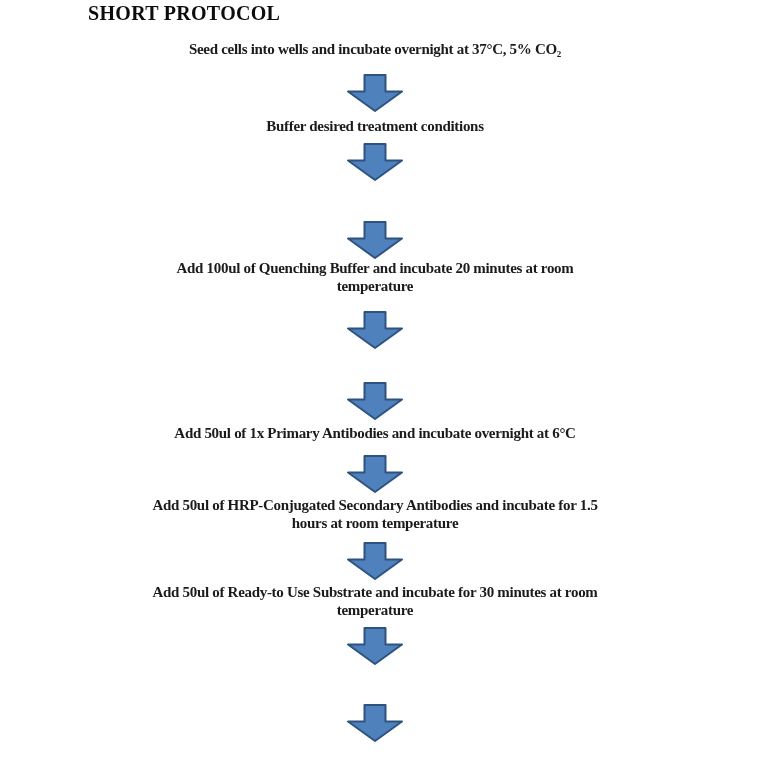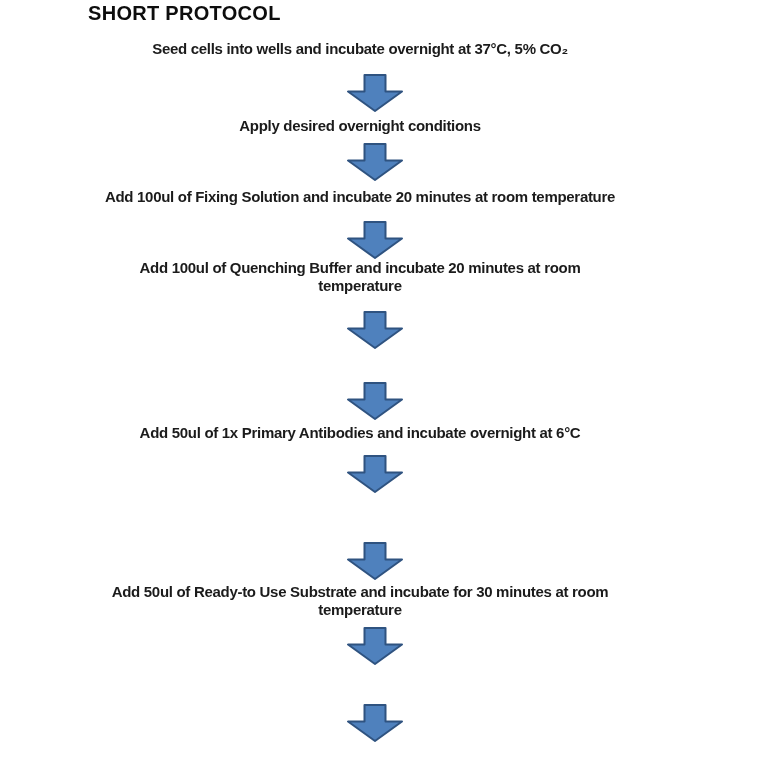--- a/index.html
+++ b/index.html
@@ -12,32 +12,33 @@
   html, body {
     width: 764px; height: 764px;
     background: var(--background);
     font-family: "Liberation Sans", sans-serif;
   }
   .canvas {
     position: relative;
     width: 764px; height: 764px;
     overflow: hidden;
     background: var(--background);
+    font-family: Liberation Serif, serif;
   }
   .title {
     position: absolute;
     left: 88px; top: 2px;
     font-size: 20px;
     font-weight: bold;
     letter-spacing: 0.3px;
     color: #0d0d0d;
   }
   .step {
     position: absolute;
-    left: 57px;
+    left: 72px;
     width: 606px;
     text-align: center;
     font-size: 15px;
     font-weight: bold;
     letter-spacing: -0.3px;
     line-height: 18px;
     color: var(--text);
     white-space: pre-line;
   }
   .arrow {
@@ -78,27 +79,26 @@
 <div class="canvas">
 
   <h1 class="title">SHORT PROTOCOL</h1>
 
   <div class="step s1">Seed cells into wells and incubate overnight at 37°C, 5% CO₂</div>
 
   <svg class="arrow a1" viewBox="0 0 56 38" aria-hidden="true">
     <polygon points="17.5,1 38.5,1 38.5,17.5 55,17.5 28,37 1,17.5 17.5,17.5"></polygon>
   </svg>
 
-  <div class="step s2">Apply desired overnight conditions</div>
+  <div class="step s2">Buffer desired treatment conditions</div>
 
   <svg class="arrow a2" viewBox="0 0 56 38" aria-hidden="true">
     <polygon points="17.5,1 38.5,1 38.5,17.5 55,17.5 28,37 1,17.5 17.5,17.5"></polygon>
   </svg>
 
-  <div class="step s3">Add 100ul of Fixing Solution and incubate 20 minutes at room temperature</div>
 
   <svg class="arrow a3" viewBox="0 0 56 38" aria-hidden="true">
     <polygon points="17.5,1 38.5,1 38.5,17.5 55,17.5 28,37 1,17.5 17.5,17.5"></polygon>
   </svg>
 
   <div class="step s4">Add 100ul of Quenching Buffer and incubate 20 minutes at room
 temperature</div>
 
   <svg class="arrow a4" viewBox="0 0 56 38" aria-hidden="true">
     <polygon points="17.5,1 38.5,1 38.5,17.5 55,17.5 28,37 1,17.5 17.5,17.5"></polygon>
@@ -108,20 +108,22 @@
   <svg class="arrow a5" viewBox="0 0 56 38" aria-hidden="true">
     <polygon points="17.5,1 38.5,1 38.5,17.5 55,17.5 28,37 1,17.5 17.5,17.5"></polygon>
   </svg>
 
   <div class="step s6">Add 50ul of 1x Primary Antibodies and incubate overnight at 6°C</div>
 
   <svg class="arrow a6" viewBox="0 0 56 38" aria-hidden="true">
     <polygon points="17.5,1 38.5,1 38.5,17.5 55,17.5 28,37 1,17.5 17.5,17.5"></polygon>
   </svg>
 
+  <div class="step s7">Add 50ul of HRP-Conjugated Secondary Antibodies and incubate for 1.5
+hours at room temperature</div>
 
   <svg class="arrow a7" viewBox="0 0 56 38" aria-hidden="true">
     <polygon points="17.5,1 38.5,1 38.5,17.5 55,17.5 28,37 1,17.5 17.5,17.5"></polygon>
   </svg>
 
   <div class="step s8">Add 50ul of Ready-to Use Substrate and incubate for 30 minutes at room
 temperature</div>
 
   <svg class="arrow a8" viewBox="0 0 56 38" aria-hidden="true">
     <polygon points="17.5,1 38.5,1 38.5,17.5 55,17.5 28,37 1,17.5 17.5,17.5"></polygon>

